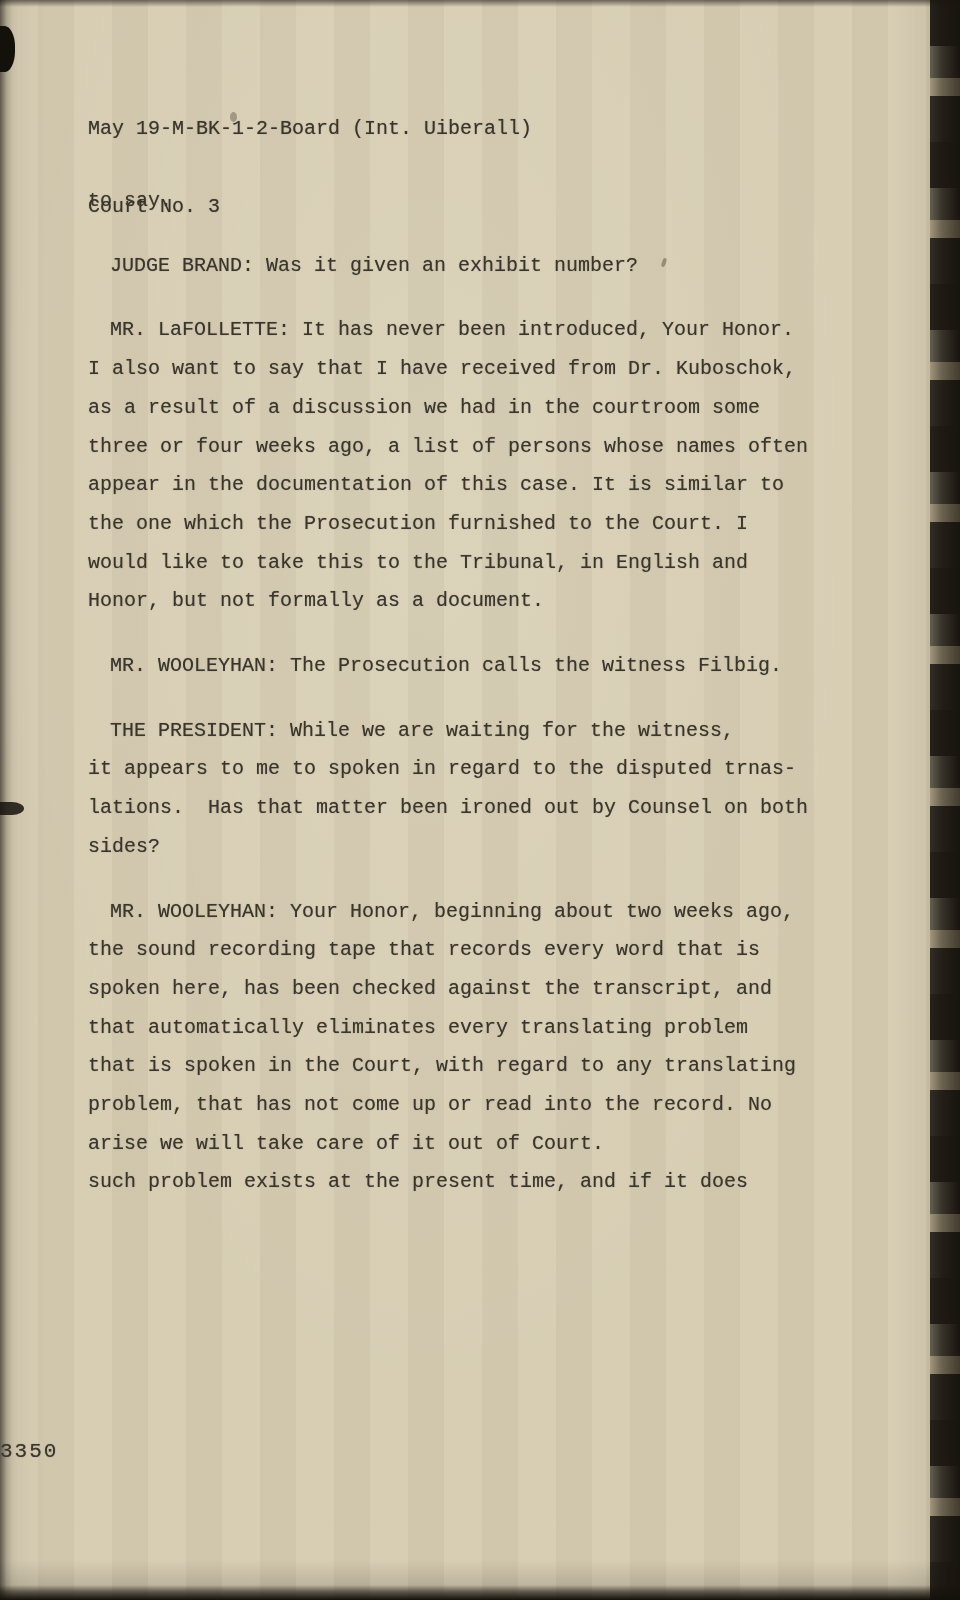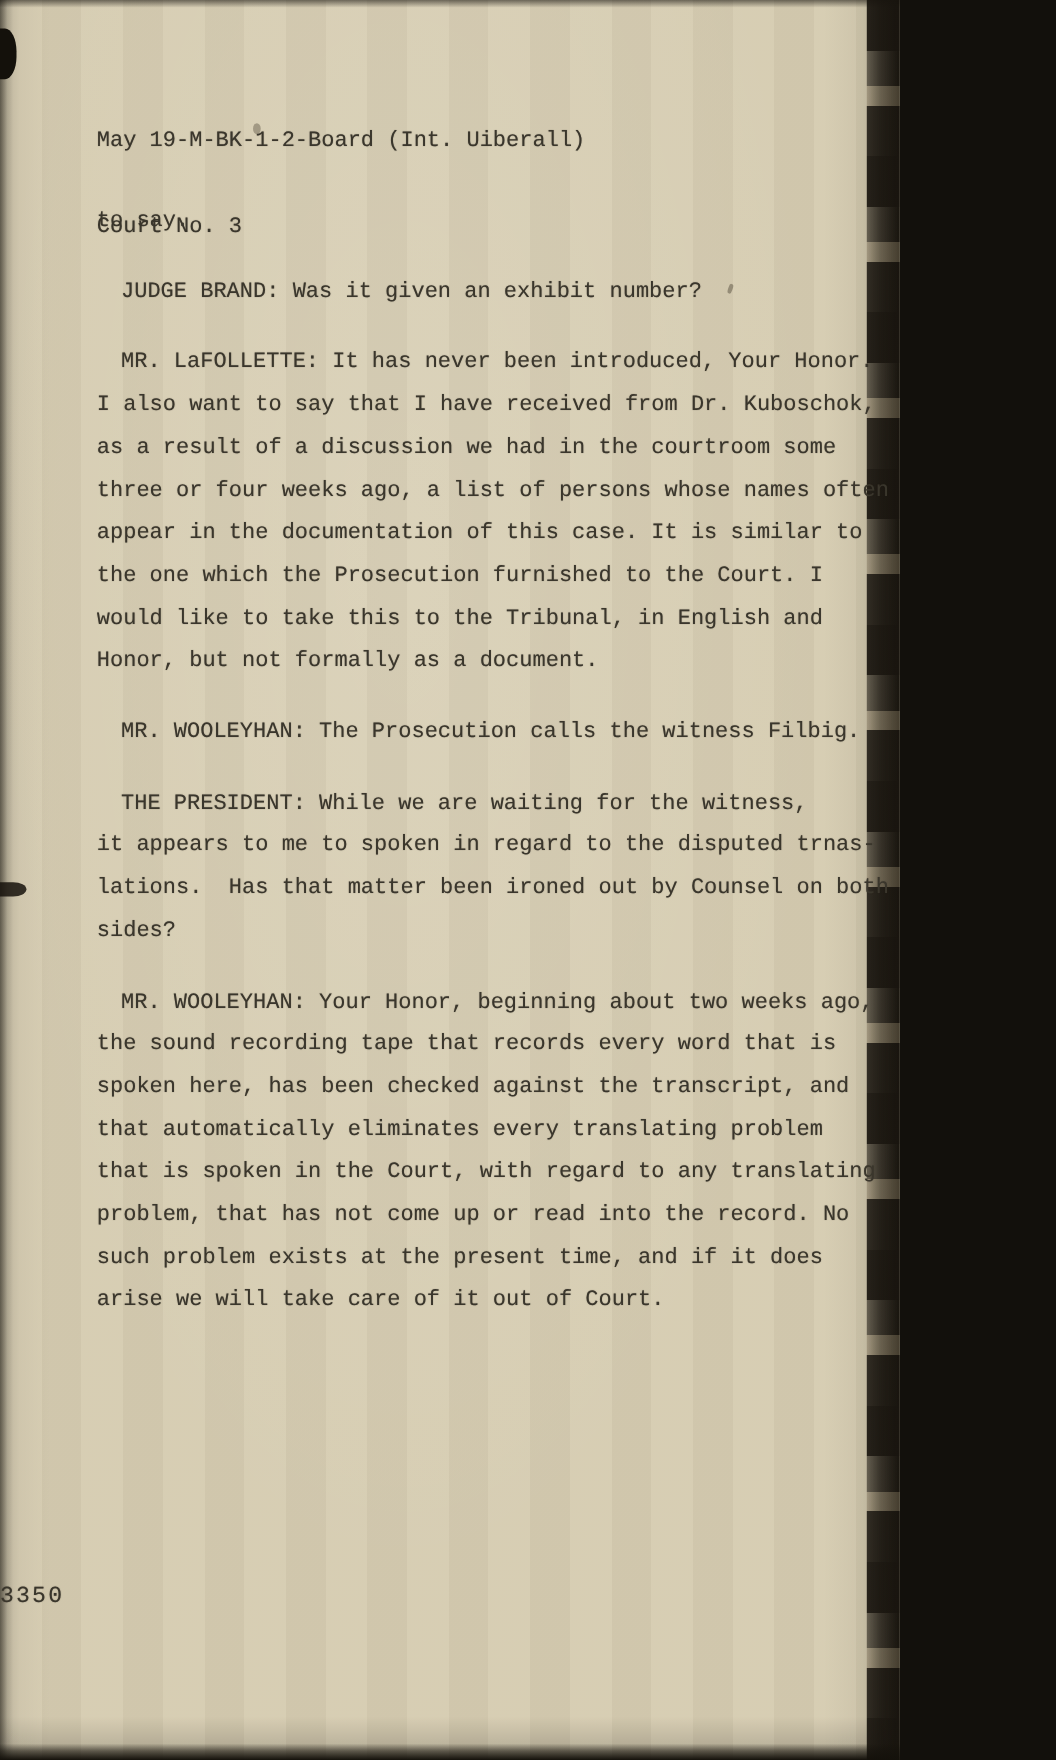--- a/index.html
+++ b/index.html
@@ -2,21 +2,21 @@
 <html style="--paper: #d6ccb1; --ink: #3a362c;"><head>
 <meta charset="utf-8">
 <style>
   html, body {
     margin: 0;
     padding: 0;
     background: #12100c;
   }
   .scan {
     position: relative;
-    width: 818px;
+    width: 960px;
     height: 1600px;
     overflow: hidden;
     background:
       radial-gradient(ellipse at 45% 32%, rgba(255,255,250,0.10), rgba(0,0,0,0) 62%),
       linear-gradient(90deg, rgba(0,0,0,0.16) 0px, rgba(0,0,0,0.04) 18px, rgba(0,0,0,0) 46px),
       linear-gradient(270deg, rgba(0,0,0,0.22) 0px, rgba(0,0,0,0.05) 34px, rgba(0,0,0,0) 70px),
       linear-gradient(0deg, rgba(0,0,0,0.20) 0px, rgba(0,0,0,0) 40px),
       var(--paper, #d6ccb1);
     font-family: "Liberation Mono", "DejaVu Sans Mono", monospace;
     color: var(--ink, #3a362c);
@@ -143,19 +143,19 @@
       <div class="line indent">THE PRESIDENT: While we are waiting for the witness,</div>
       <div class="line">it appears to me to spoken in regard to the disputed trnas-</div>
       <div class="line">lations.  Has that matter been ironed out by Counsel on both</div>
       <div class="line">sides?</div>
       <div class="line indent">MR. WOOLEYHAN: Your Honor, beginning about two weeks ago,</div>
       <div class="line">the sound recording tape that records every word that is</div>
       <div class="line">spoken here, has been checked against the transcript, and</div>
       <div class="line">that automatically eliminates every translating problem</div>
       <div class="line">that is spoken in the Court, with regard to any translating</div>
       <div class="line">problem, that has not come up or read into the record. No</div>
+      <div class="line">arise we will take care of it out of Court.</div>
       <div class="line">such problem exists at the present time, and if it does</div>
-      <div class="line">arise we will take care of it out of Court.</div>
     </div>
 
   <div class="page-number">3350</div>
 
 </div>
 
 </body></html>

